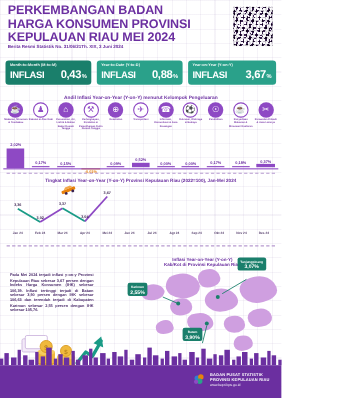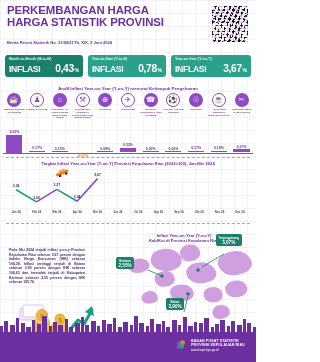--- a/index.html
+++ b/index.html
@@ -158,41 +158,42 @@
   .foot-text .l2 { font-size: 3.6px; font-weight: bold; letter-spacing: .15px; }
   .foot-text .l3 { font-size: 3.1px; margin-top: 1px; }
 </style>
 </head>
 <body>
 
 <div id="page">
 
   <div class="header">
     <div class="title">
-      <div>PERKEMBANGAN HARGA</div>
-      <div>HARGA STATISTIK PROVINSI</div>
+      <div>PERKEMBANGAN BADAN</div>
+      <div>HARGA KONSUMEN PROVINSI</div>
+      <div>KEPULAUAN RIAU MEI 2024</div>
     </div>
     <div class="subtitle">Berita Resmi Statistik No. 31/06/21Th. XIX, 3 Juni 2024</div>
     <div class="qr"></div>
   </div>
 
   <div class="cards">
     <div class="card c1">
       <div class="clabel">Month-to-Month (M-to-M)</div>
       <div class="crow">
         <span class="cword">INFLASI</span>
         <span class="cval">0,43</span>
         <span class="cpct">%</span>
       </div>
     </div>
     <div class="card c2">
       <div class="clabel">Year-to-Date (Y-to-D)</div>
       <div class="crow">
         <span class="cword">INFLASI</span>
-        <span class="cval">0,78</span>
+        <span class="cval">0,88</span>
         <span class="cpct">%</span>
       </div>
     </div>
     <div class="card c3">
       <div class="clabel">Year-on-Year (Y-on-Y)</div>
       <div class="crow">
         <span class="cword">INFLASI</span>
         <span class="cval">3,67</span>
         <span class="cpct">%</span>
       </div>

